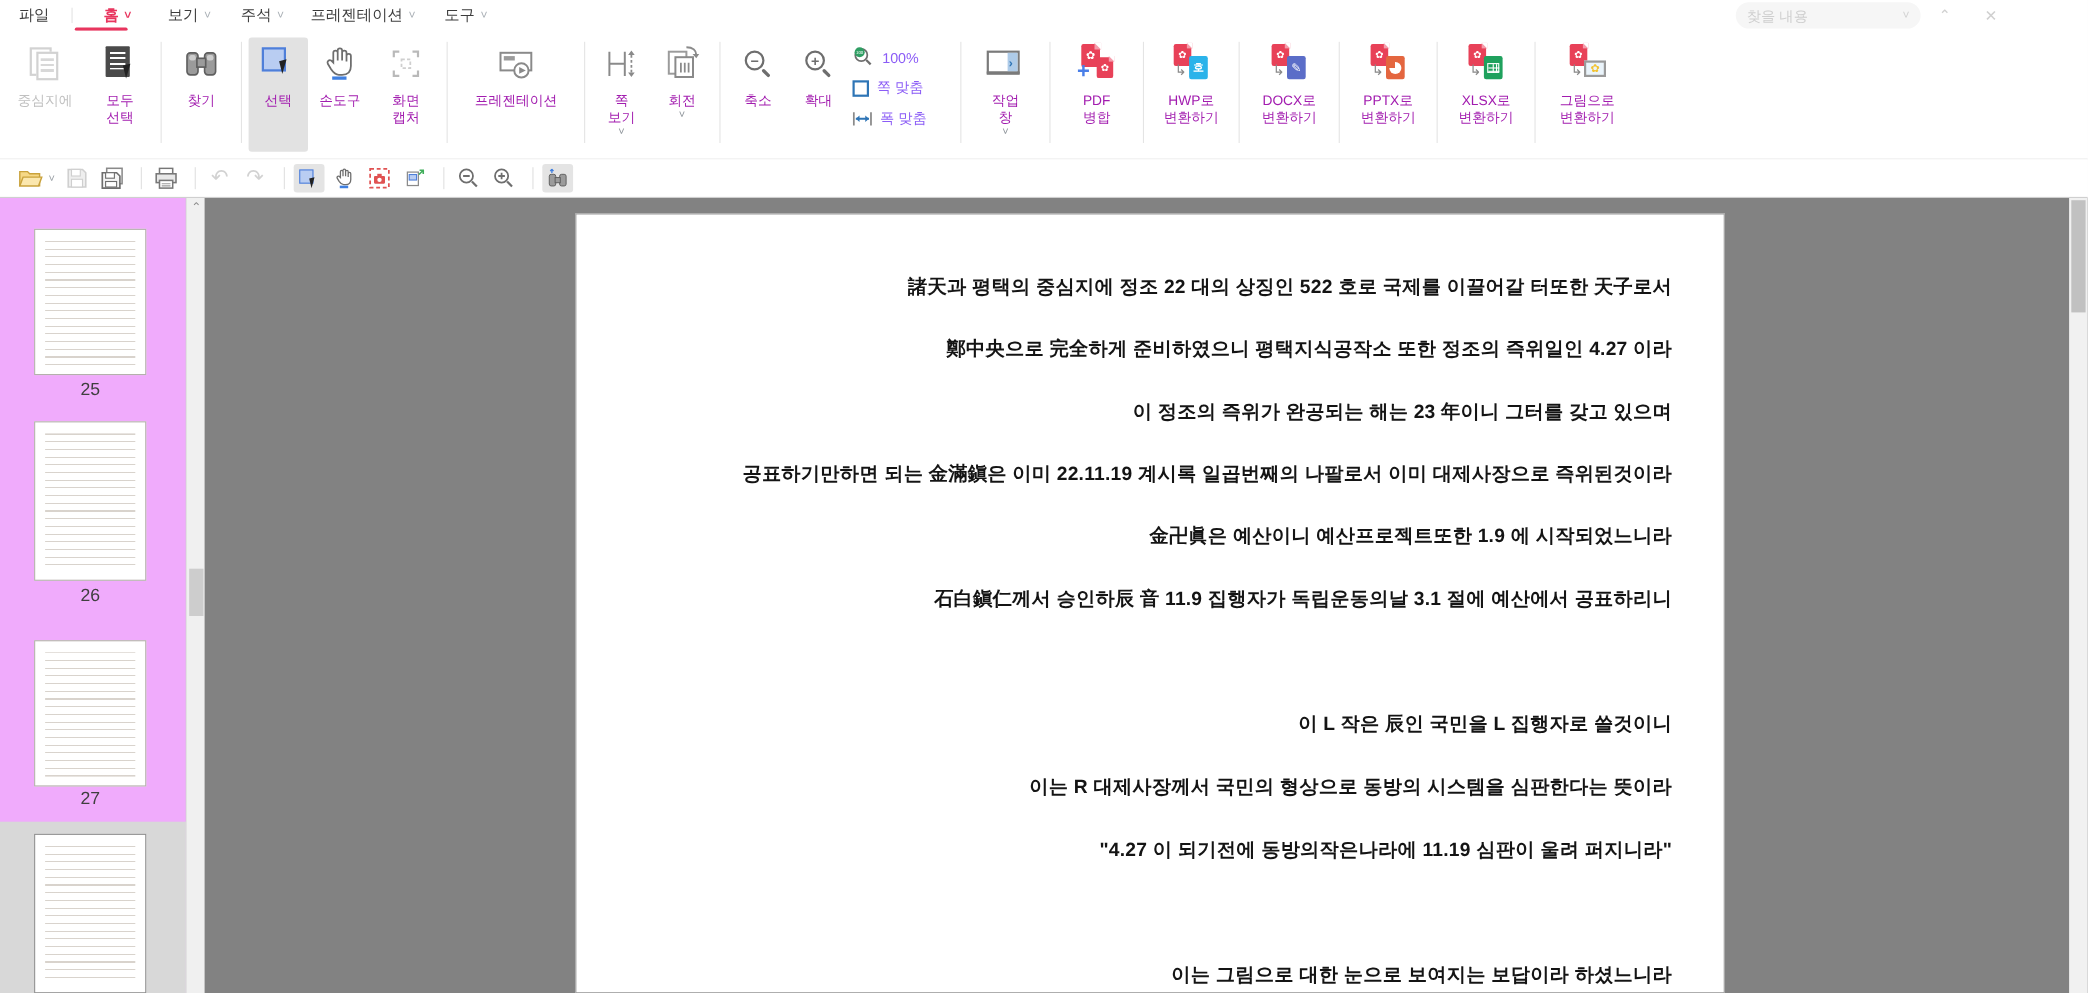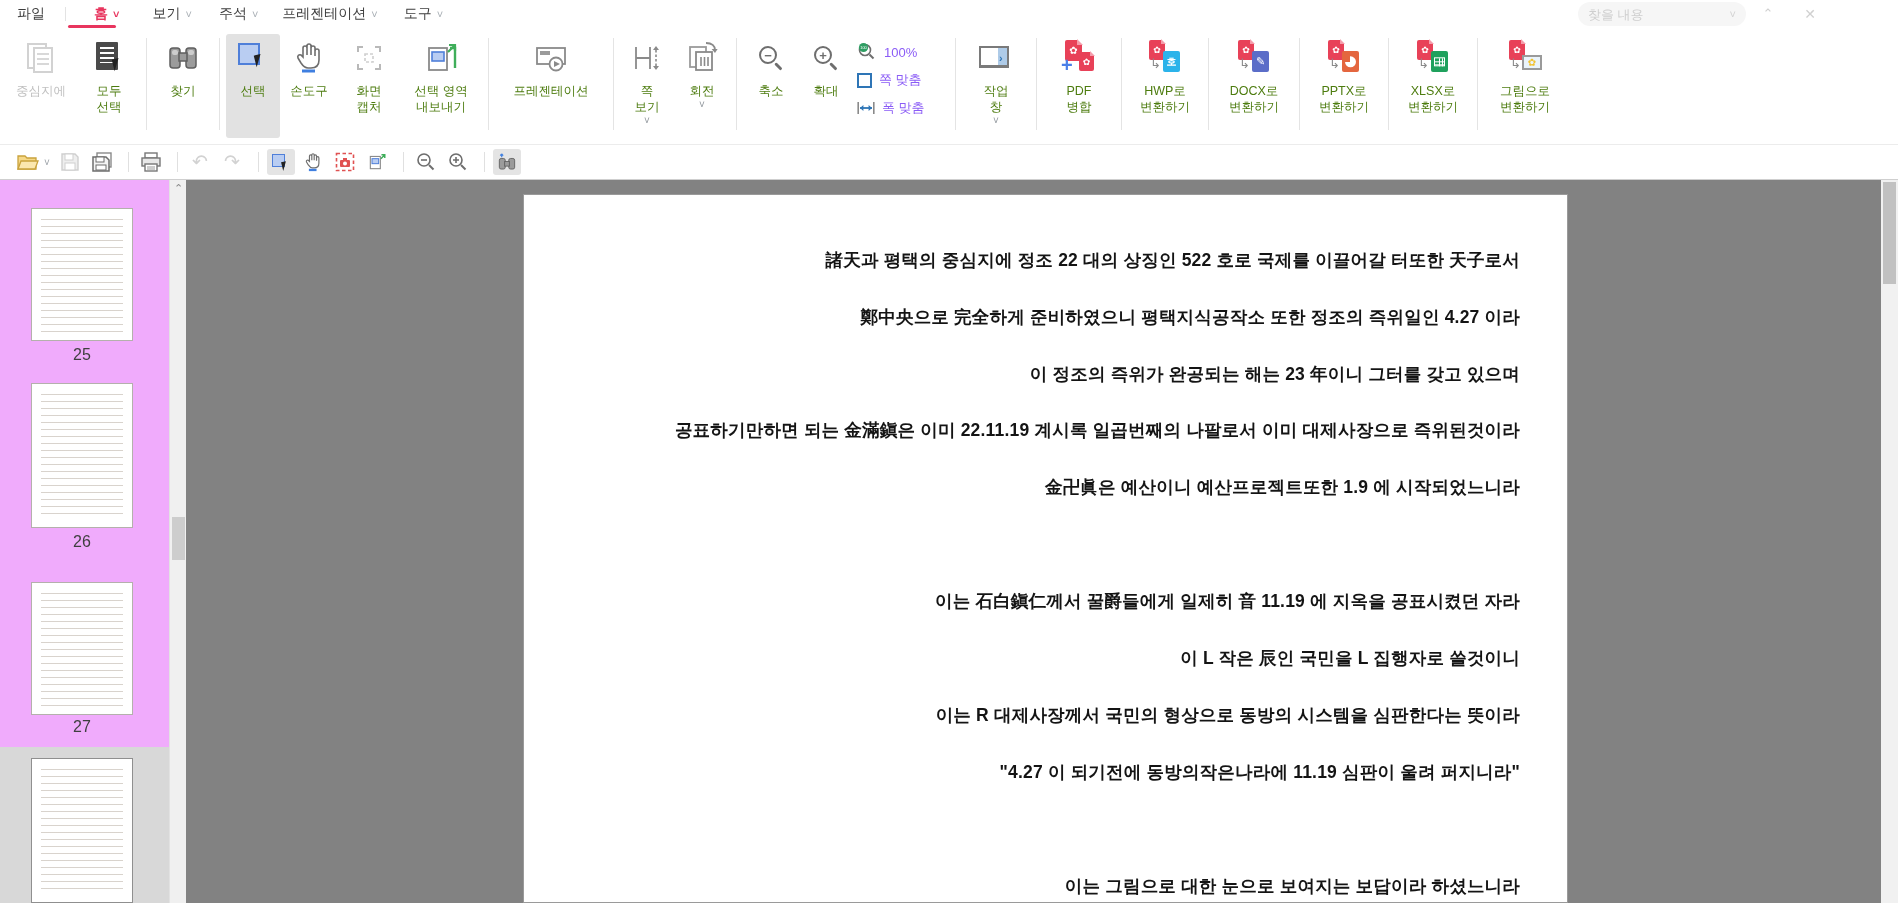--- a/index.html
+++ b/index.html
@@ -22,21 +22,21 @@
   .findbox input { border:none; outline:none; background:transparent; width:120px; font-size:13px; color:#888; }
   .findbox input::placeholder { color:#cfcfcf; }
   .findbox .chev { color:#d2d2d2; font-size:11px; margin-left:auto; }
   .find-prev { left:1758px; top:4px; width:20px; height:20px; color:#d0d0d0; font-size:13px; text-align:center; line-height:20px; }
   .find-close { left:1800px; top:4px; width:20px; height:20px; color:#d0d0d0; font-size:14px; text-align:center; line-height:20px; }
 
   
   .ribbon { left:0; top:28px; width:1898px; height:117px; background:#fff; border-bottom:1px solid #ececec; display:flex; align-items:flex-start; padding:6px 0 0 4px; }
   .rbtn { display:flex; flex-direction:column; align-items:center; padding-top:4px; border-radius:3px; height:104px; }
   .rbtn .icon { width:40px; height:40px; position:relative; display:flex; align-items:center; justify-content:center; }
-  .rbtn .lbl { margin-top:5px; font-size:12.5px; line-height:16px; color:#4d7c0f; text-align:center; white-space:pre-line; }
+  .rbtn .lbl { margin-top:5px; font-size:12.5px; line-height:16px; color:#a21caf; text-align:center; white-space:pre-line; }
   .rbtn .chev { font-size:10px; color:#8f959b; line-height:10px; margin-top:1px; }
   .rbtn.disabled .lbl { color:#c0c0c0; }
   .rbtn.active { background:#e2e2e2; }
   .rdiv { width:1px; height:92px; background:#e4e4e4; margin:4px 6px 0 6px; flex:0 0 1px; }
 
   
   .zoomstack { display:flex; flex-direction:column; gap:4px; padding-top:6px; width:96px; }
   .zrow { display:flex; align-items:center; gap:7px; height:24px; padding-left:4px; }
   .zrow .zlbl { font-size:13px; color:#8b5cf6; }
 
@@ -177,34 +177,20 @@
       <div class="icon">
         <svg width="34" height="34" viewBox="0 0 34 34">
           <path d="M6 11 V6 h5 M23 6 h5 v5 M28 23 v5 h-5 M11 28 H6 v-5" fill="none" stroke="#b9b9b9" stroke-width="2"></path>
           <rect x="13" y="13" width="8" height="8" fill="none" stroke="#cfcfcf" stroke-width="1.6" stroke-dasharray="3 2"></rect>
         </svg>
       </div>
       <div class="lbl">화면
 캡처</div>
     </div>
 
-    <div class="rbtn" style="width:82px">
-      <div class="icon">
-        <svg width="36" height="36" viewBox="0 0 36 36">
-          <path d="M27 8 h5 v20" fill="none" stroke="#3fae5a" stroke-width="2.4"></path>
-          <path d="M27 4 l7 4 -7 4 z" fill="#3fae5a" transform="rotate(45 29 8) translate(2 -4)" opacity="0"></path>
-          <rect x="6" y="8" width="18" height="22" fill="#fff" stroke="#8a8a8a" stroke-width="1.8"></rect>
-          <rect x="9" y="12" width="12" height="9" fill="#b9cdf2" stroke="#4f7fd9" stroke-width="1.6"></rect>
-          <path d="M24 4 l8 0 0 8" fill="none" stroke="#3fae5a" stroke-width="0"></path>
-          <path d="M25 11 l7-7 M32 10 V4 h-6" fill="none" stroke="#3fae5a" stroke-width="2.2" transform="translate(0 1)"></path>
-        </svg>
-      </div>
-      <div class="lbl">선택 영역
-내보내기</div>
-    </div>
 
     <div class="rdiv"></div>
 
     <div class="rbtn" style="width:112px">
       <div class="icon">
         <svg width="38" height="36" viewBox="0 0 38 36">
           <rect x="5" y="8" width="28" height="16" fill="#fff" stroke="#8a8a8a" stroke-width="1.8"></rect>
           <rect x="8" y="11" width="10" height="4" fill="#9b9b9b"></rect>
           <path d="M7 24 l-2 5 h28 l-2-5" fill="none" stroke="#8a8a8a" stroke-width="0"></path>
           <circle cx="24" cy="24" r="6.5" fill="#fff" stroke="#8a8a8a" stroke-width="1.8"></circle>
@@ -535,21 +521,21 @@
       <div class="up">⌃</div>
       <div class="thumbbar"></div>
     </div>
 
     <div class="abs page">
       <div class="dline" style="top:53px">諸天과  평택의  중심지에  정조 22 대의  상징인  522 호로  국제를  이끌어갈  터또한  天子로서</div>
       <div class="dline" style="top:110px">鄭中央으로  完全하게  준비하였으니  평택지식공작소  또한  정조의  즉위일인  4.27 이라</div>
       <div class="dline" style="top:167px">이  정조의  즉위가  완공되는  해는  23 年이니  그터를  갖고  있으며</div>
       <div class="dline" style="top:223px">공표하기만하면  되는  金滿鎭은  이미  22.11.19  계시록  일곱번째의  나팔로서  이미  대제사장으로  즉위된것이라</div>
       <div class="dline" style="top:280px">金卍眞은  예산이니  예산프로젝트또한  1.9 에  시작되었느니라</div>
-      <div class="dline" style="top:394px">이는  石白鎭仁께서  꿀爵들에게  일제히  音 11.19 에  지옥을  공표시켰던  자라</div>
+      <div class="dline" style="top:337px">石白鎭仁께서  승인하辰  音 11.9  집행자가  독립운동의날  3.1 절에  예산에서  공표하리니</div>
       <div class="dline" style="top:508px">이는   R 대제사장께서  국민의  형상으로  동방의  시스템을  심판한다는  뜻이라</div>
       <div class="dline" style="top:451px">이  L 작은  辰인  국민을  L 집행자로  쓸것이니</div>
       <div class="dline" style="top:565px">"4.27 이  되기전에  동방의작은나라에  11.19  심판이  울려  퍼지니라"</div>
       <div class="dline" style="top:679px">이는  그림으로  대한  눈으로  보여지는  보답이라  하셨느니라</div>
     </div>
 
     <div class="abs mscroll">
       <div class="thumbbar"></div>
     </div>
   </div>

